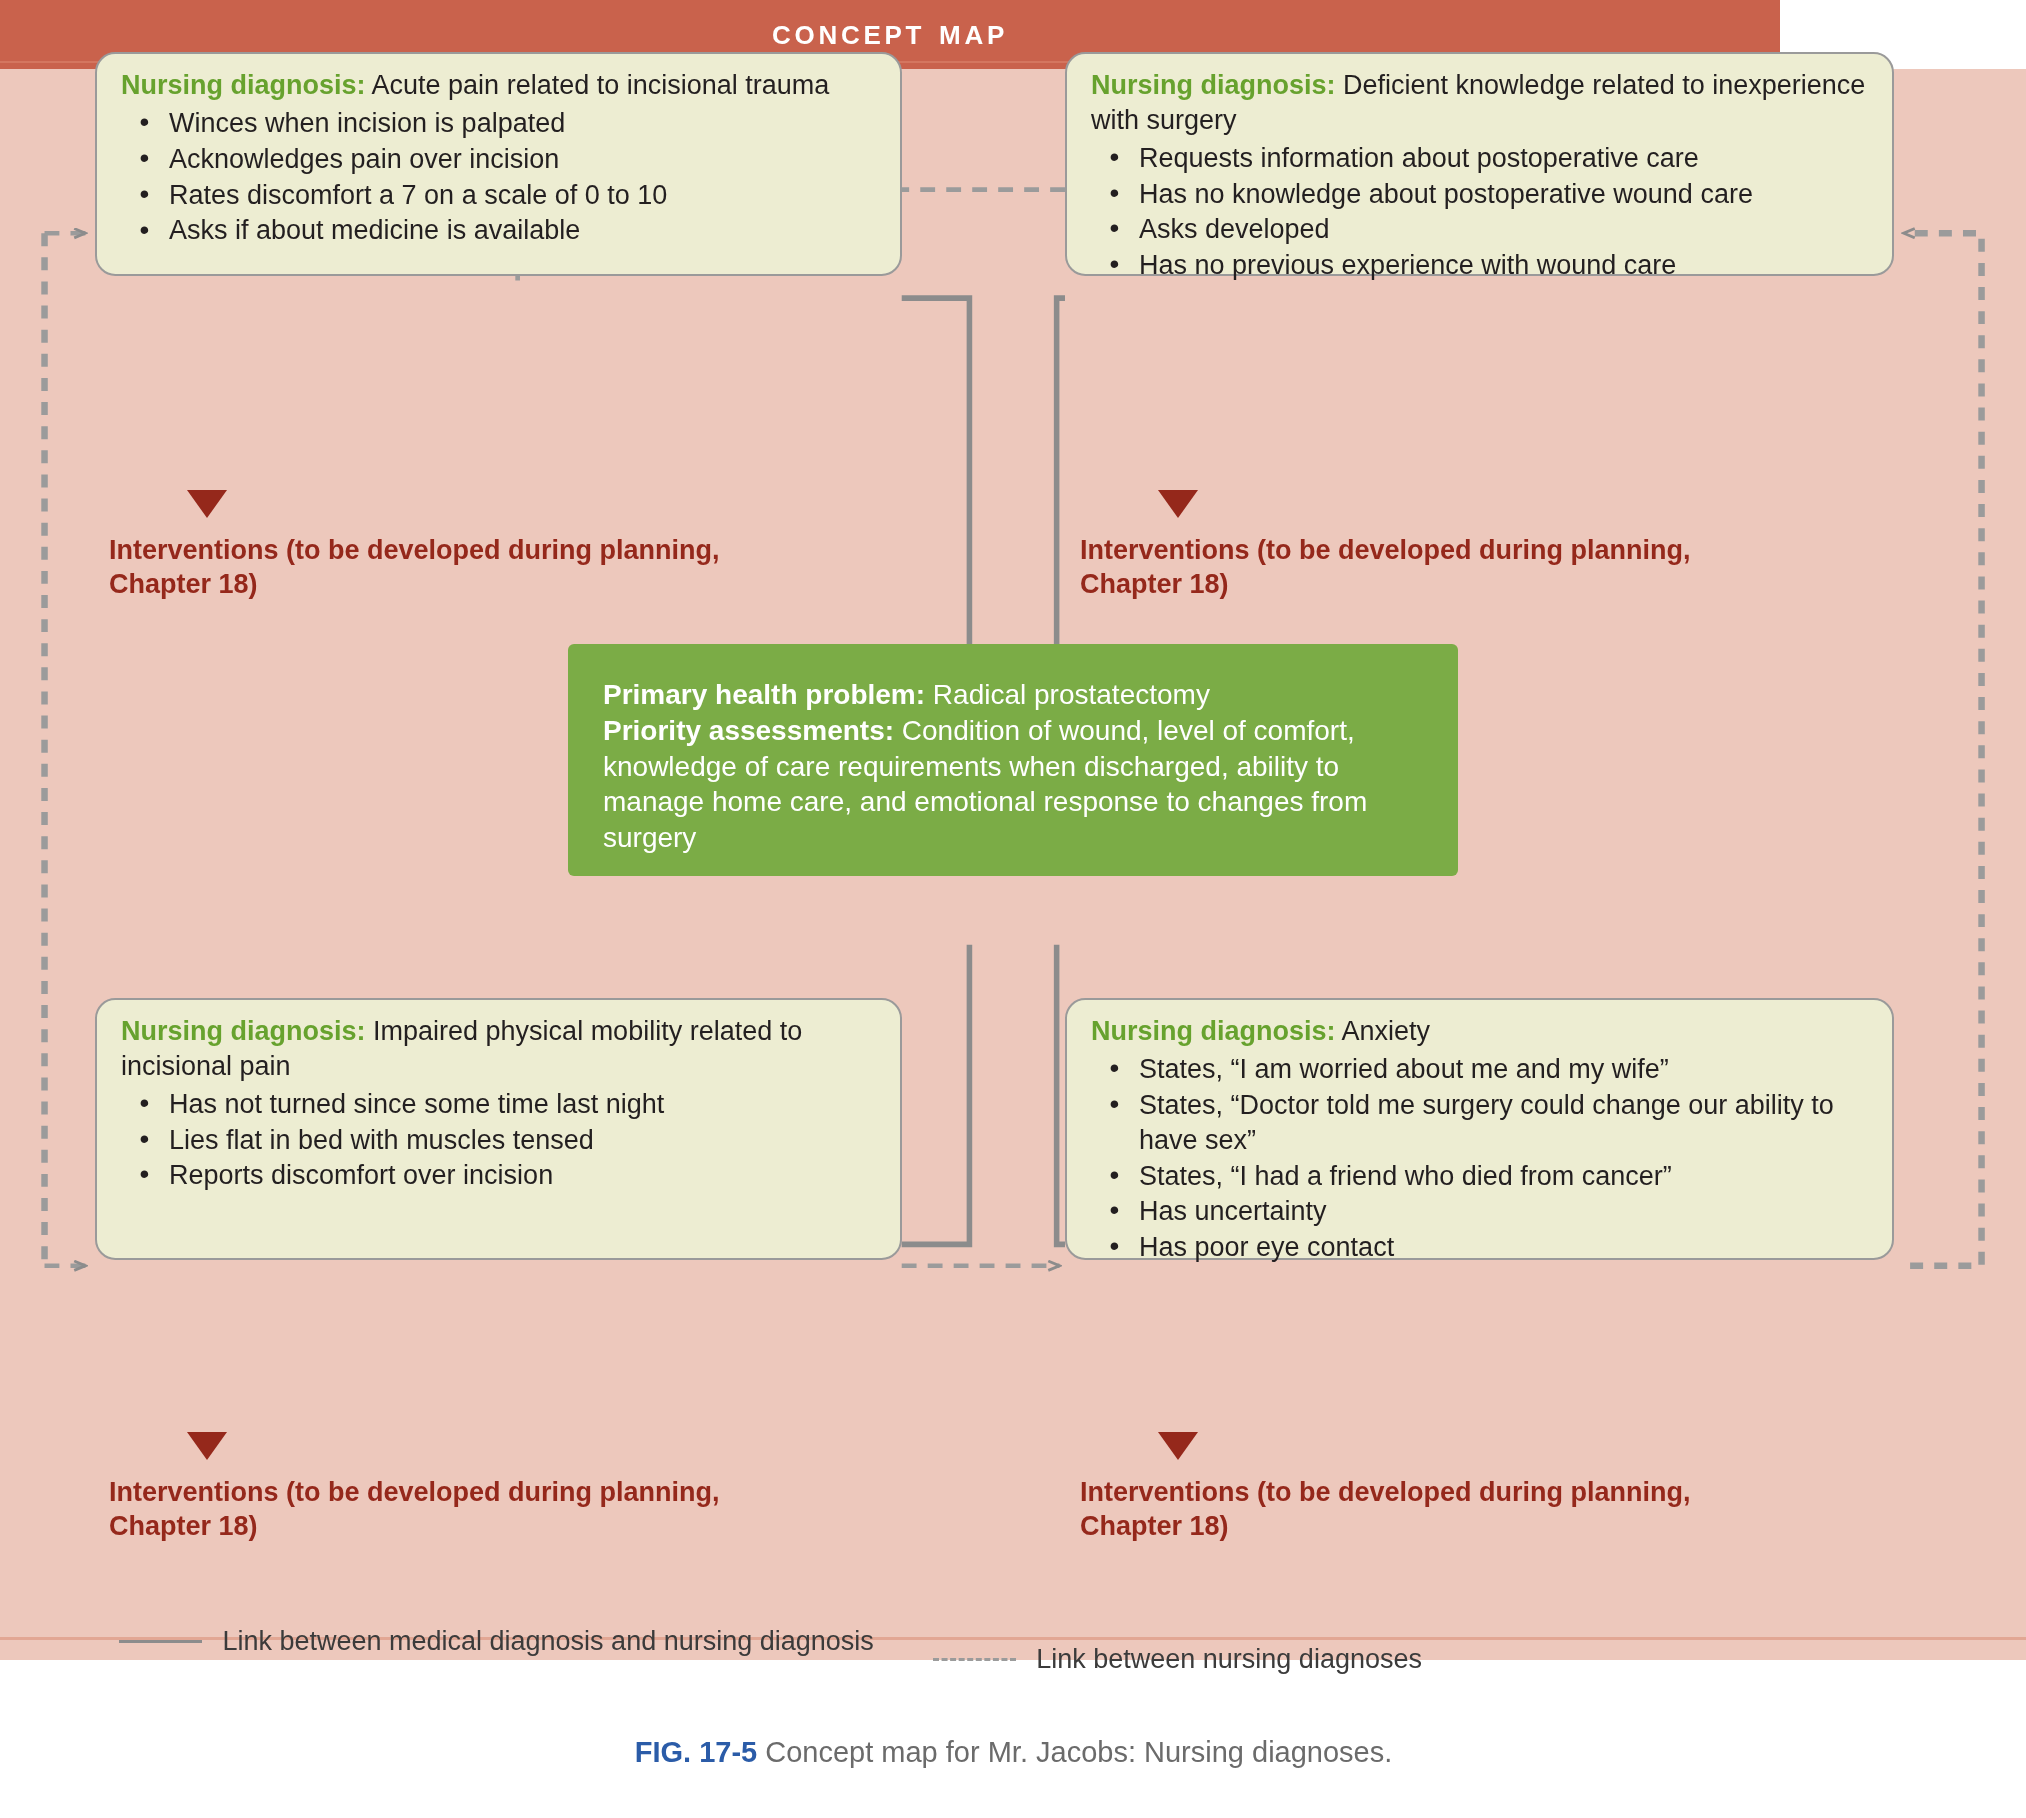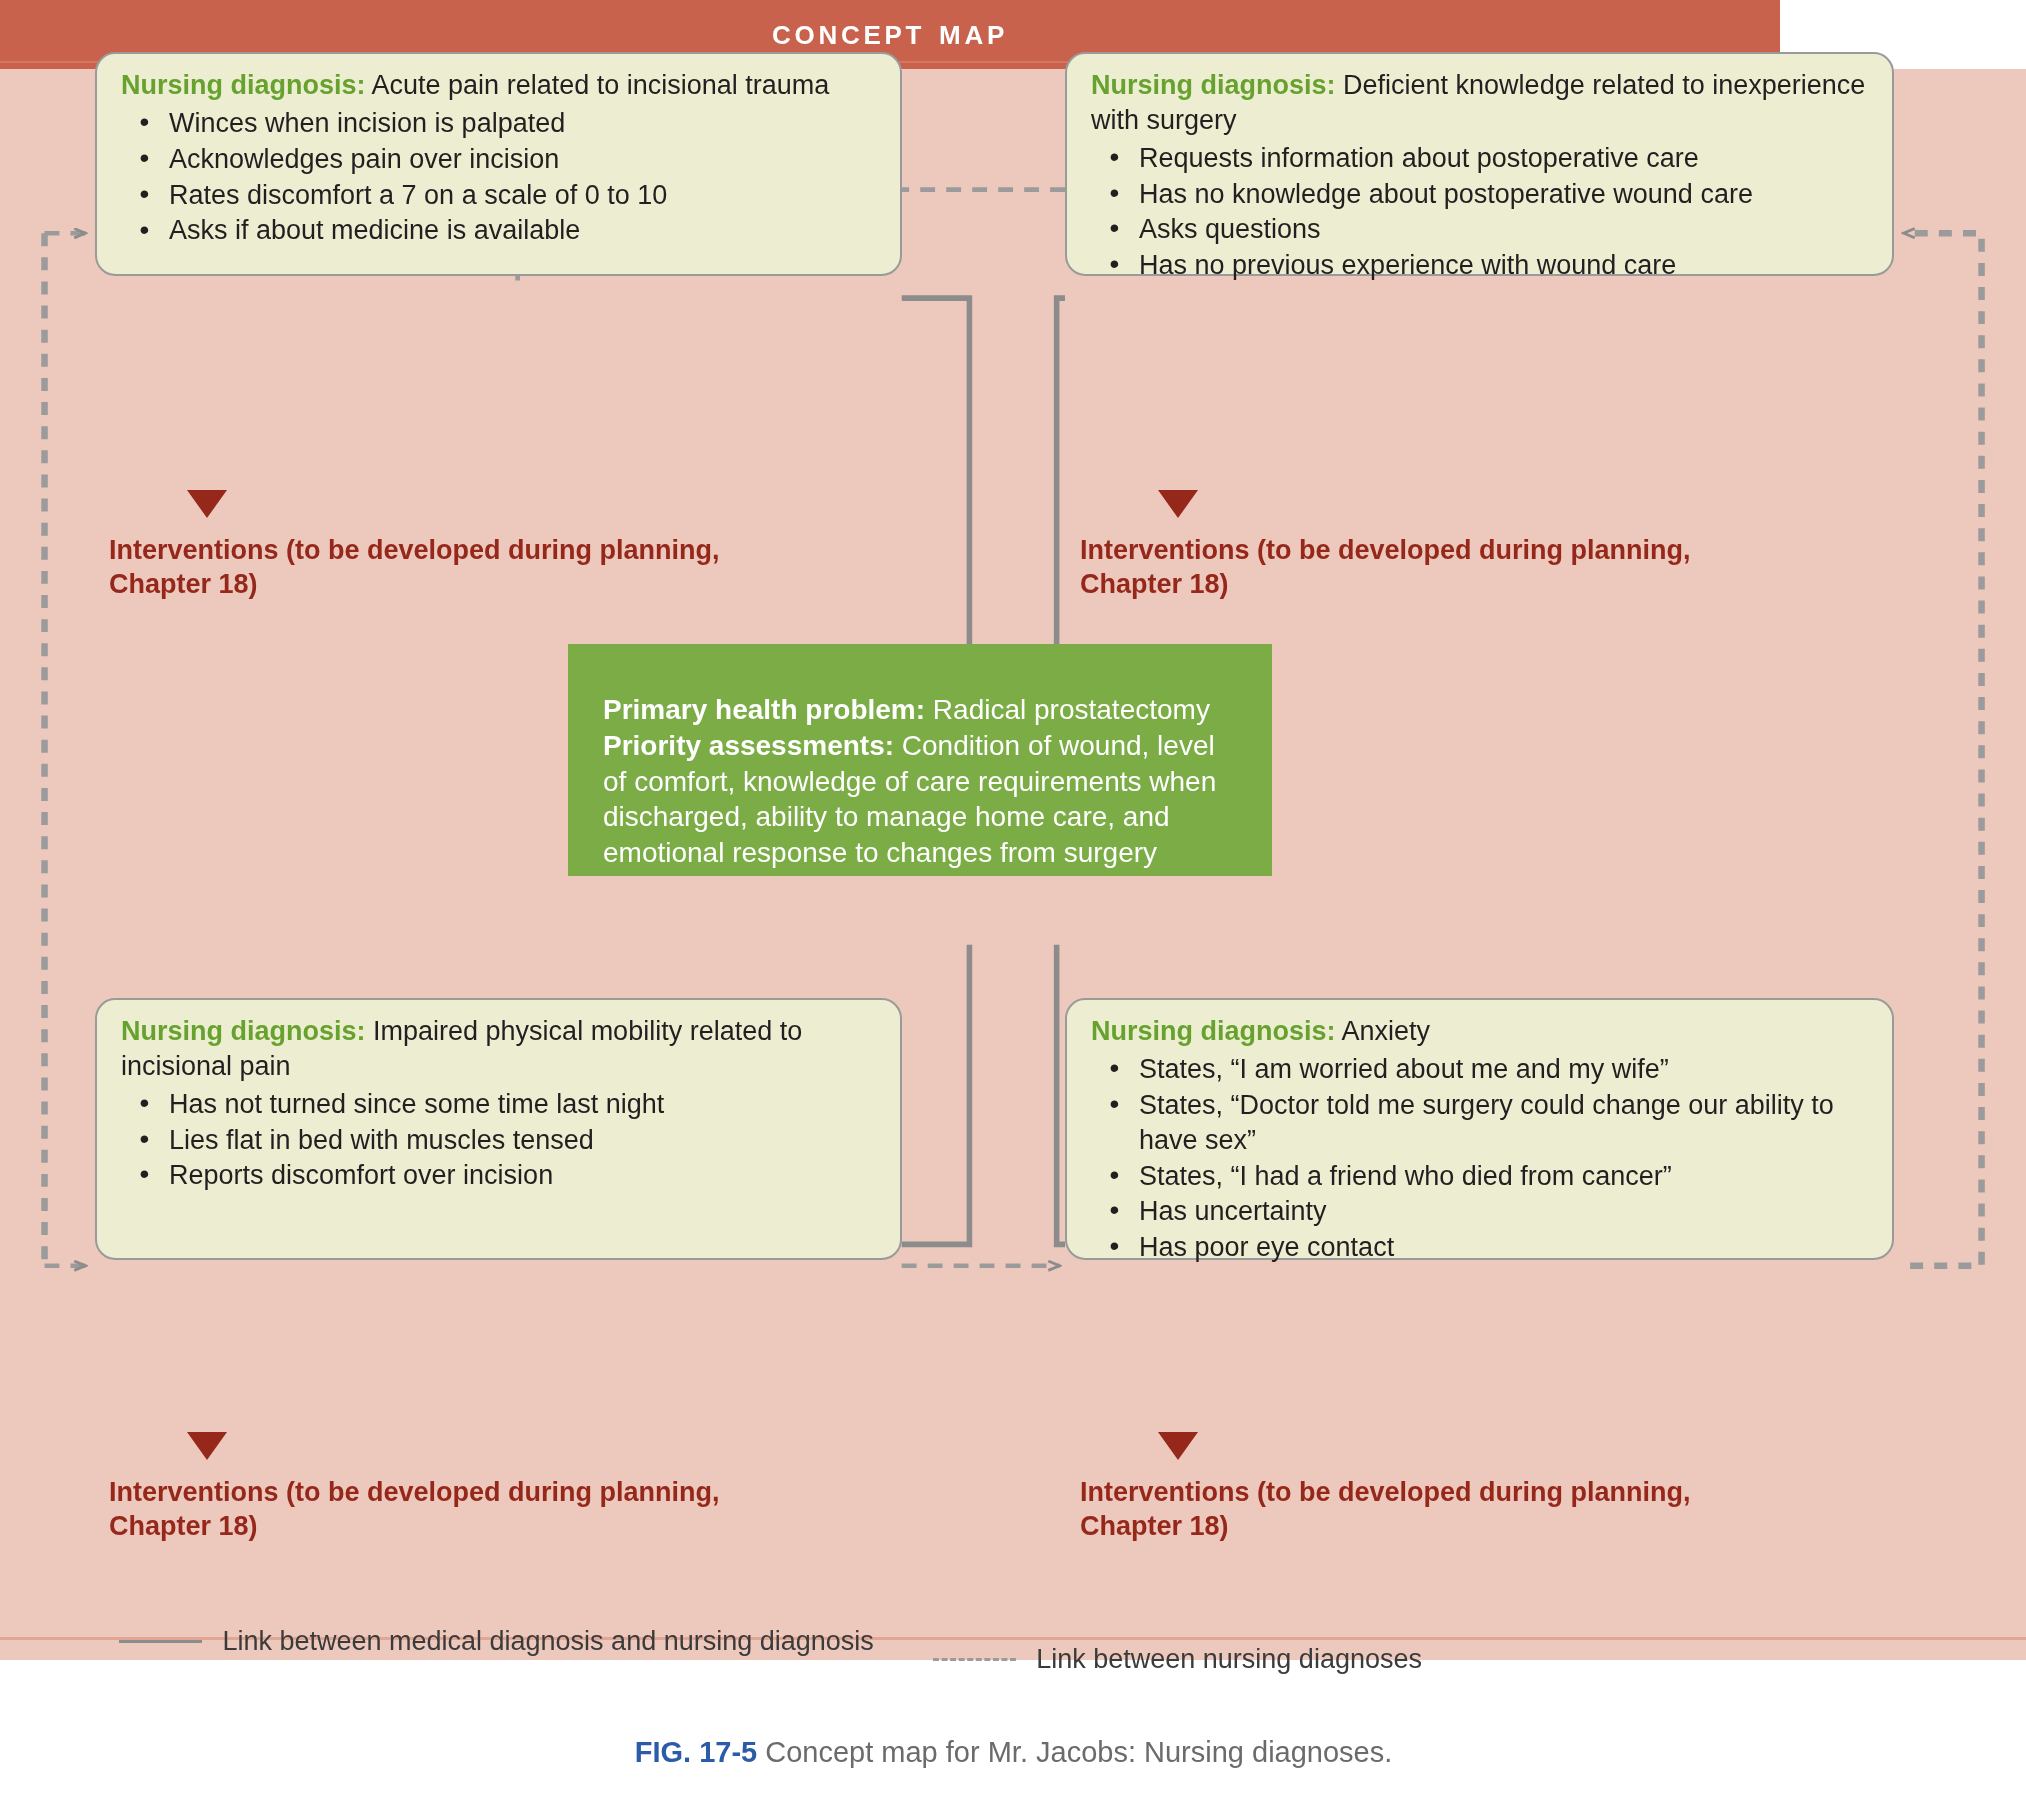--- a/index.html
+++ b/index.html
@@ -75,24 +75,25 @@
     font-size:28px;color:#231F20;
   }
 
   #box-tl{left:95px;top:52px;width:807px;height:224px;}
   #box-tr{left:1065px;top:52px;width:829px;height:224px;}
   #box-bl{left:95px;top:998px;width:807px;height:262px;}
   #box-br{left:1065px;top:998px;width:829px;height:262px;}
 
   
   #center-box{
-    position:absolute;left:568px;top:644px;width:704px;height:232px;
+    position:absolute;left:568px;top:644px;width:890px;height:232px;
     background:#7BAC46;
     box-sizing:border-box;
-    padding:48px 35px;
+    padding:33px 35px;
+    border-radius:6px;
   }
   #center-box p{
     margin:0;font-size:28px;line-height:1.28;color:#ffffff;
   }
   #center-box .lbl{font-weight:bold;}
 
   
   .interv{position:absolute;}
   .interv .tri{
     width:0;height:0;
@@ -183,21 +184,21 @@
     </ul>
   </div>
 
   <div class="dx-box" id="box-tr">
     <p class="dx-head">
       <span class="lbl">Nursing diagnosis:</span><span> Deficient knowledge related to inexperience with surgery</span>
     </p>
     <ul class="dx-list">
       <li>Requests information about postoperative care</li>
       <li>Has no knowledge about postoperative wound care</li>
-      <li>Asks questions</li>
+      <li>Asks developed</li>
       <li>Has no previous experience with wound care</li>
     </ul>
   </div>
 
   <div class="interv" id="interv-tl">
     <div class="tri"></div>
     <div class="itxt">Interventions (to be developed during planning,
 Chapter 18)</div>
   </div>
   <div class="interv" id="interv-tr">

